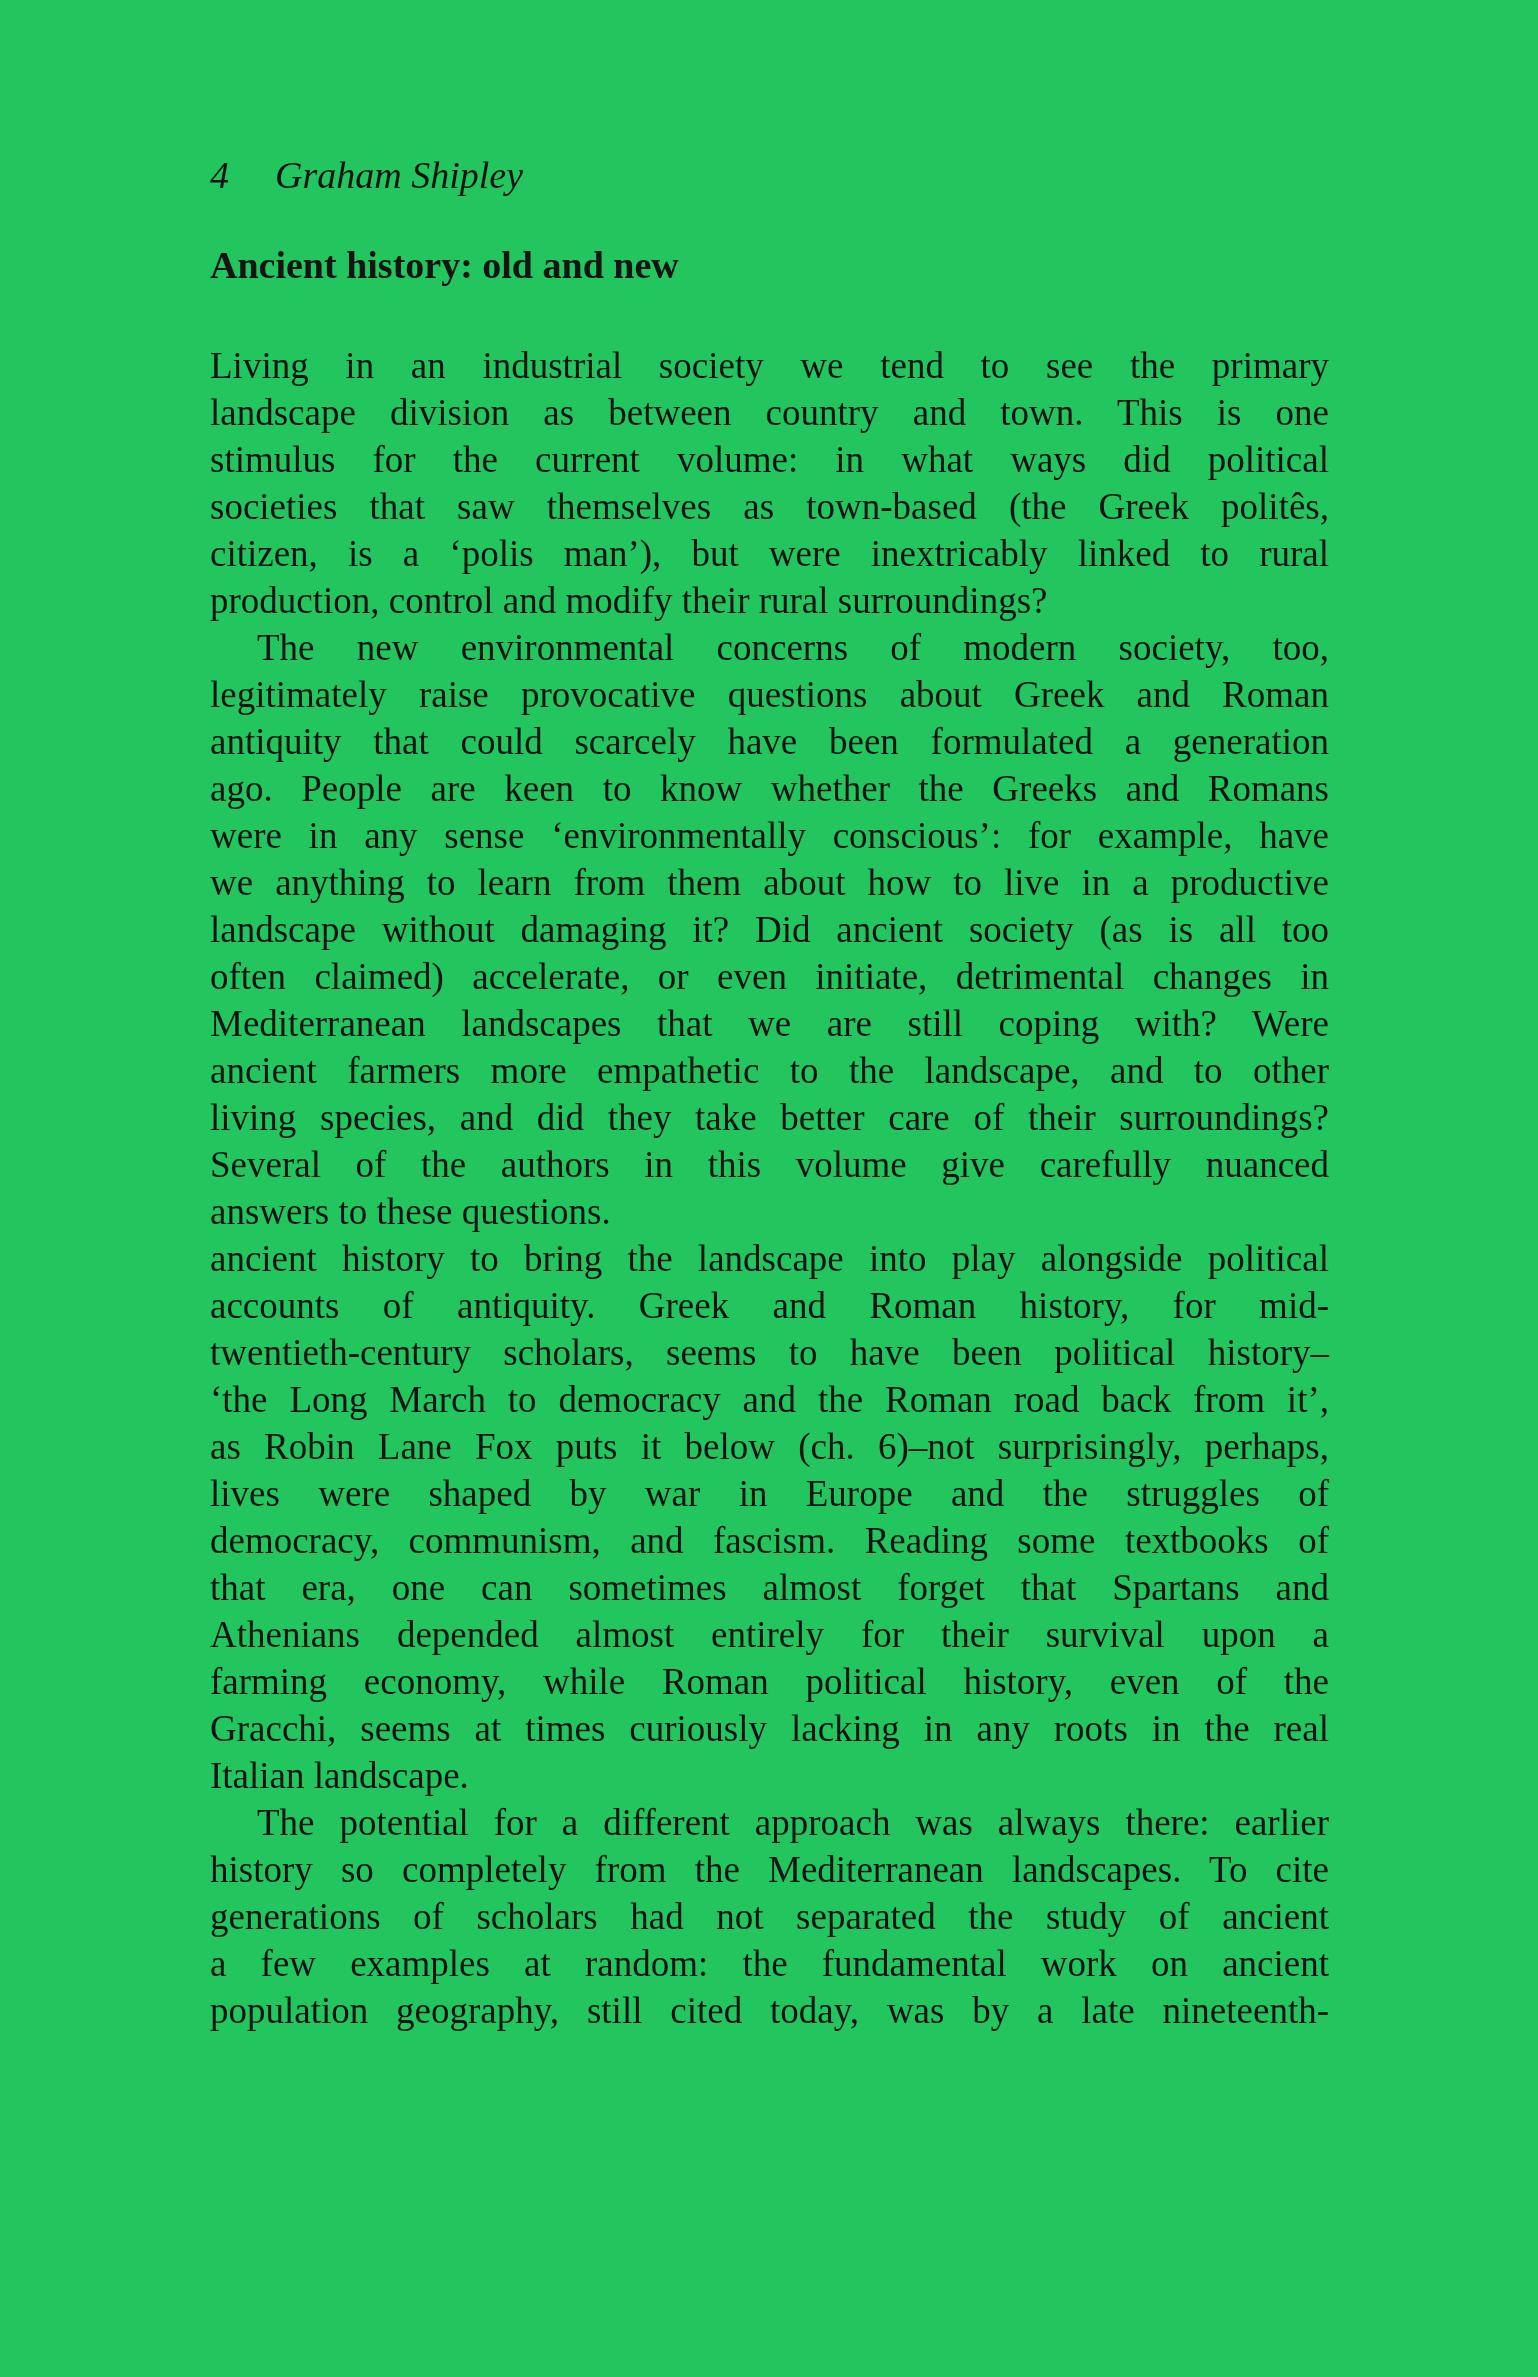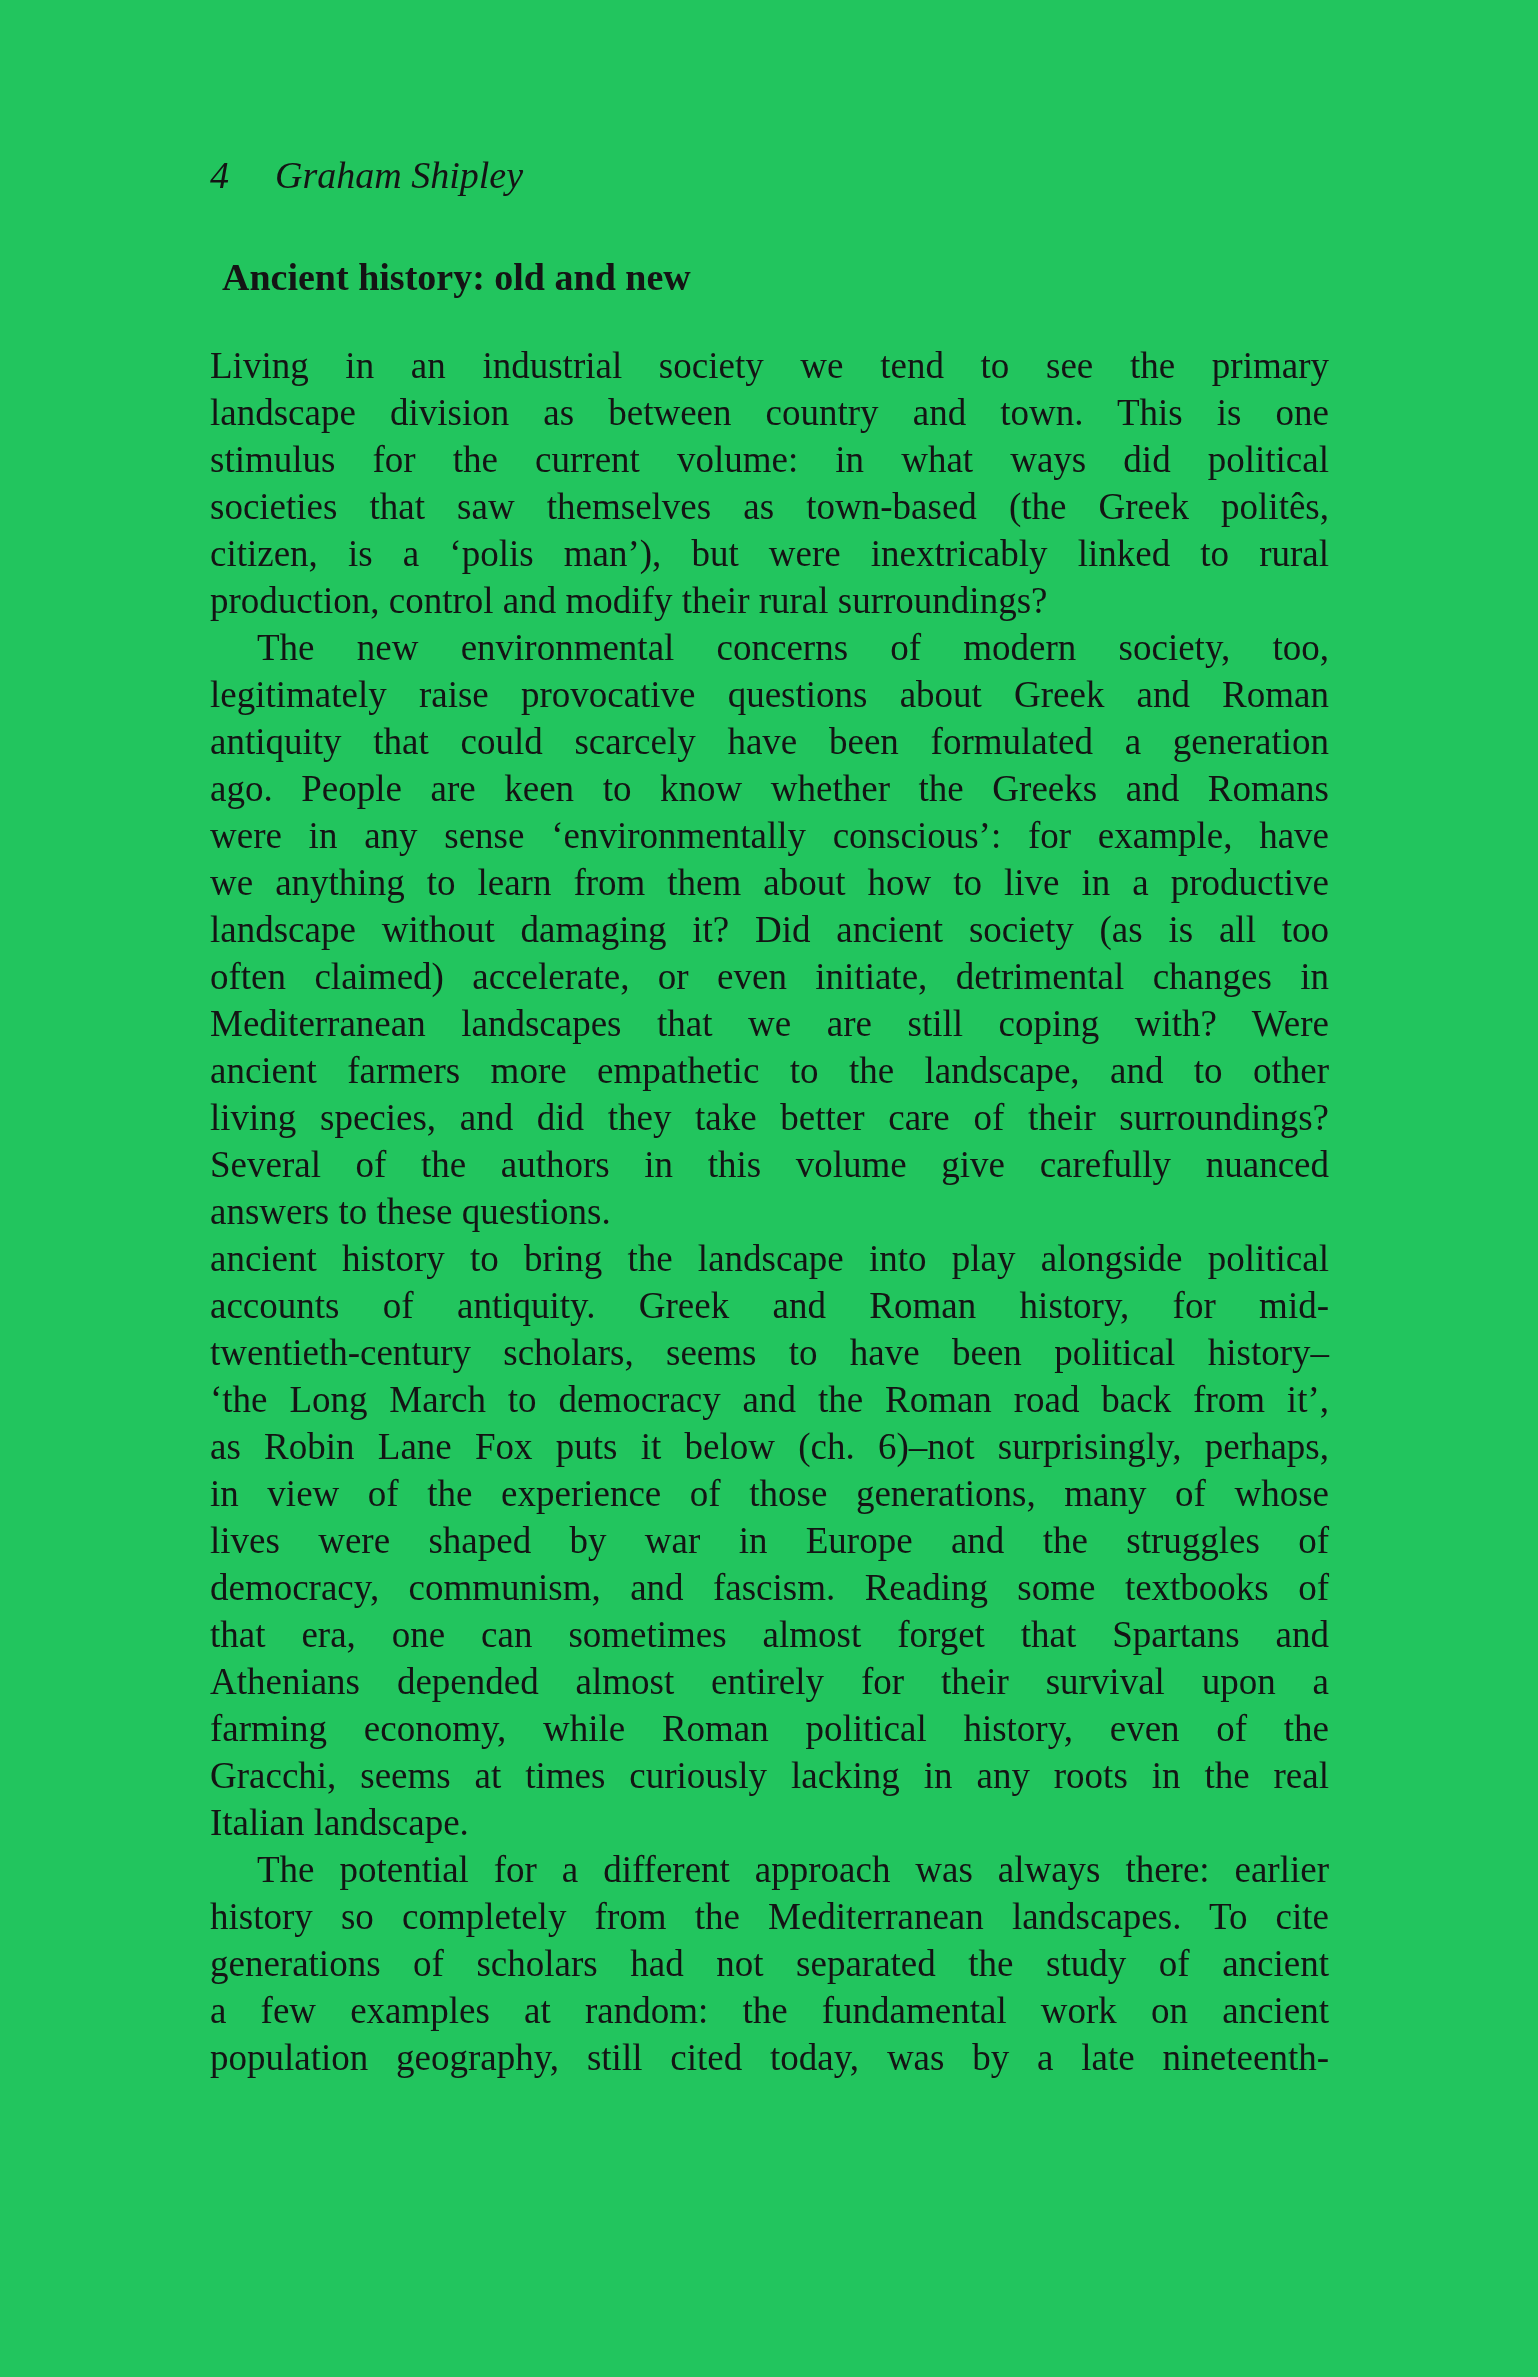--- a/index.html
+++ b/index.html
@@ -36,21 +36,21 @@
     width: 65px;
   }
   .section-heading {
     position: absolute;
     left: 210px;
     top: 244px;
     font-weight: bold;
     font-size: 38px;
     line-height: 43px;
     white-space: nowrap;
-    margin: 12px;
+    margin: 0;
   }
   .body-text {
     position: absolute;
     left: 210px;
     top: 342px;
     width: 1119px;
     font-size: 37px;
   }
   .line {
     display: block;
@@ -107,21 +107,20 @@
       <span class="line">Several of the authors in this volume give carefully nuanced</span>
       <span class="line last">answers to these questions.</span>
     </div>
 
     <div class="paragraph">
       <span class="line">ancient history to bring the landscape into play alongside political</span>
       <span class="line">accounts of antiquity. Greek and Roman history, for mid-</span>
       <span class="line">twentieth-century scholars, seems to have been political history–</span>
       <span class="line">‘the Long March to democracy and the Roman road back from it’,</span>
       <span class="line">as Robin Lane Fox puts it below (ch. 6)–not surprisingly, perhaps,</span>
-      <span class="line">in view of the experience of those generations, many of whose</span>
       <span class="line">lives were shaped by war in Europe and the struggles of</span>
       <span class="line">democracy, communism, and fascism. Reading some textbooks of</span>
       <span class="line">that era, one can sometimes almost forget that Spartans and</span>
       <span class="line">Athenians depended almost entirely for their survival upon a</span>
       <span class="line">farming economy, while Roman political history, even of the</span>
       <span class="line">Gracchi, seems at times curiously lacking in any roots in the real</span>
       <span class="line last">Italian landscape.</span>
     </div>
 
     <div class="paragraph">

